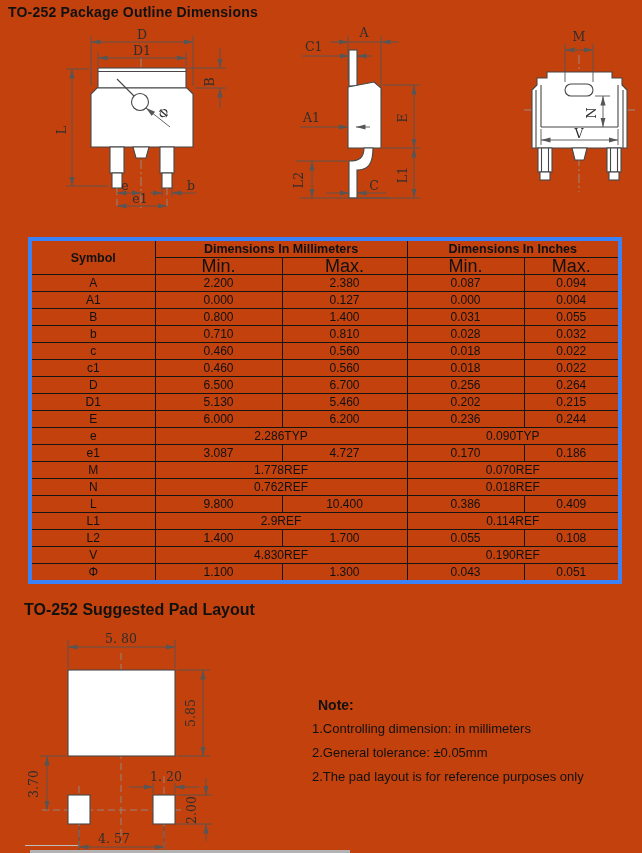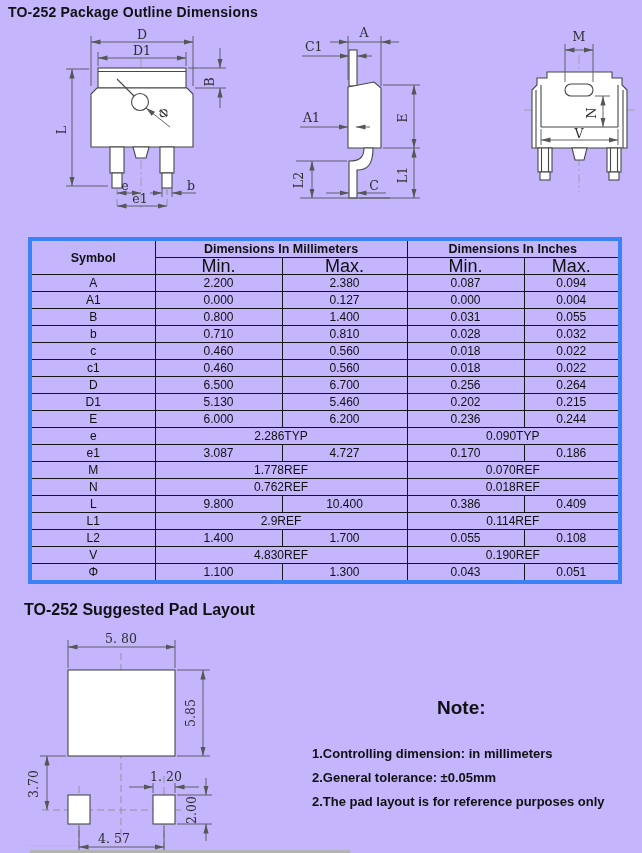--- a/index.html
+++ b/index.html
@@ -1,38 +1,38 @@
 <!DOCTYPE html>
 <html><head>
 <meta charset="utf-8">
 <style>
   html,body{margin:0;padding:0;background:#fff;}
-  .page{position:relative;width:642px;height:853px;background:#c4b5fd;overflow:hidden;
+  .page{position:relative;width:642px;height:853px;background:#c2410c;overflow:hidden;
         font-family:"Liberation Sans",sans-serif;color:#111;}
   .title{position:absolute;left:8px;top:4px;font-size:14px;font-weight:700;letter-spacing:.2px;}
   .title2{position:absolute;left:24px;top:601px;font-size:16px;font-weight:700;}
   svg{position:absolute;}
   svg text{font-family:"DejaVu Serif",serif;font-size:12.5px;fill:#2e2e2e;}
   .ln{stroke:#474747;stroke-width:1.1;fill:none;}
   .fw{fill:#fff;stroke:#474747;stroke-width:1.1;}
   .dim{stroke:#565656;stroke-width:0.9;fill:none;}
   .cl{stroke:#9a9a9a;stroke-width:0.8;fill:none;stroke-dasharray:9 3 2 3;}
   .dsh{stroke:#8f8f8f;stroke-width:0.9;fill:none;stroke-dasharray:7 4;}
   
   .dimtable{position:absolute;left:28px;top:237px;width:590px;border-collapse:collapse;
             table-layout:fixed;font-size:12px;}
   .dimtable th,.dimtable td{border:1.4px solid #151515;text-align:center;vertical-align:middle;
             padding:0;height:16px;line-height:16px;white-space:nowrap;overflow:hidden;}
   .dimtable{border:4px solid #3b82f6;}
   .dimtable th{font-weight:700;font-size:12.5px;}
   .dimtable th.mm{font-weight:400;font-size:18px;}
   
   .notes{position:absolute;left:312px;top:697px;font-size:13px;}
-  .notes .nh{font-weight:700;margin:0 0 28px 6px;font-size:19px;text-align:center;}
-  .notes .ni{margin:0 0 11px 0;line-height:13px;font-weight:bold;}
+  .notes .nh{font-weight:700;margin:0 0 9px 6px;font-size:14px;}
+  .notes .ni{margin:0 0 11px 0;line-height:13px;}
   .bottombar{position:absolute;left:30px;top:850px;width:320px;height:3px;background:#b3b3b3;}
   .bottomline{position:absolute;left:25px;top:845px;width:53px;height:1px;background:#bdbdbd;}
 </style>
 </head>
 <body>
 
 <div class="page">
 
   <div class="title">TO-252  Package Outline Dimensions</div>
 

